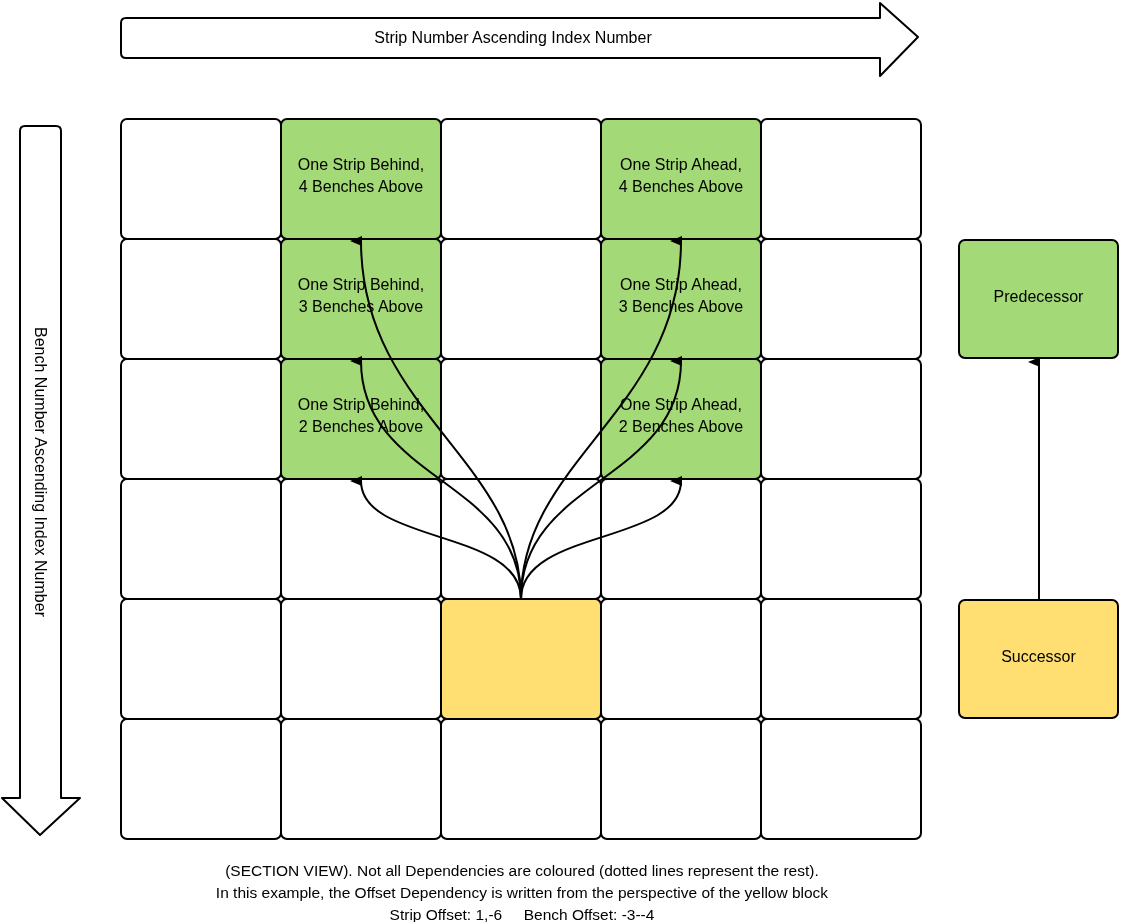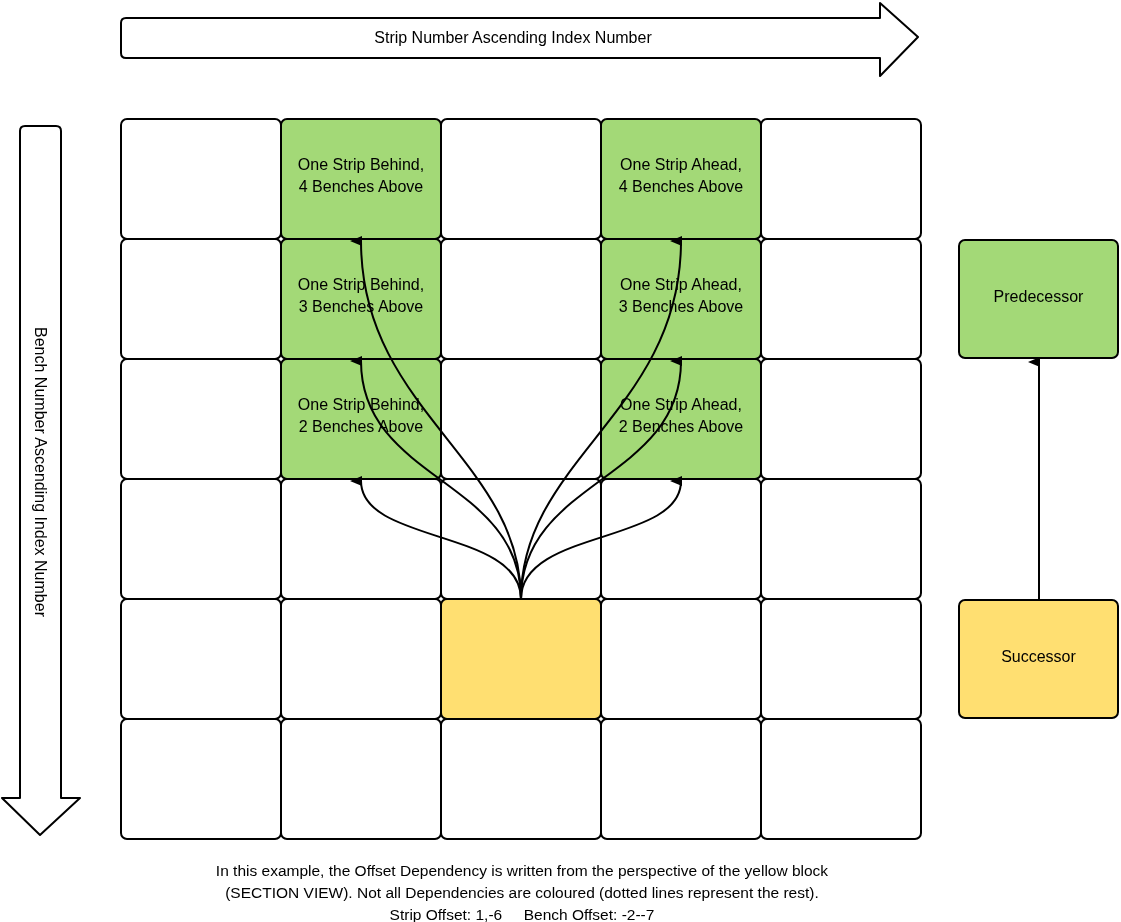--- a/index.html
+++ b/index.html
@@ -88,16 +88,16 @@
   <g>
     <rect id="pred-rect" x="959" y="240" width="159" height="118" rx="6" ry="6" stroke="#000" stroke-width="2" fill="#a3d977"></rect>
     <text class="cell-text" x="1038.5" y="302">Predecessor</text>
     <rect id="succ-rect" x="959" y="600" width="159" height="118" rx="6" ry="6" stroke="#000" stroke-width="2" fill="#ffdf71"></rect>
     <text class="cell-text" x="1038.5" y="662">Successor</text>
     <line x1="1039" y1="599" x2="1039" y2="362" stroke="#000" stroke-width="2" marker-end="url(#ah)"></line>
   </g>
 </svg>
 
 <div class="caption">
+  <div>(SECTION VIEW). Not all Dependencies are coloured (dotted lines represent the rest).</div>
   <div>In this example, the Offset Dependency is written from the perspective of the yellow block</div>
-  <div>(SECTION VIEW). Not all Dependencies are coloured (dotted lines represent the rest).</div>
-  <div><span>Strip Offset: 1,-6</span>     <span>Bench Offset: -2--7</span></div>
+  <div><span>Strip Offset: 1,-6</span>     <span>Bench Offset: -3--4</span></div>
 </div>
 
 </body></html>

